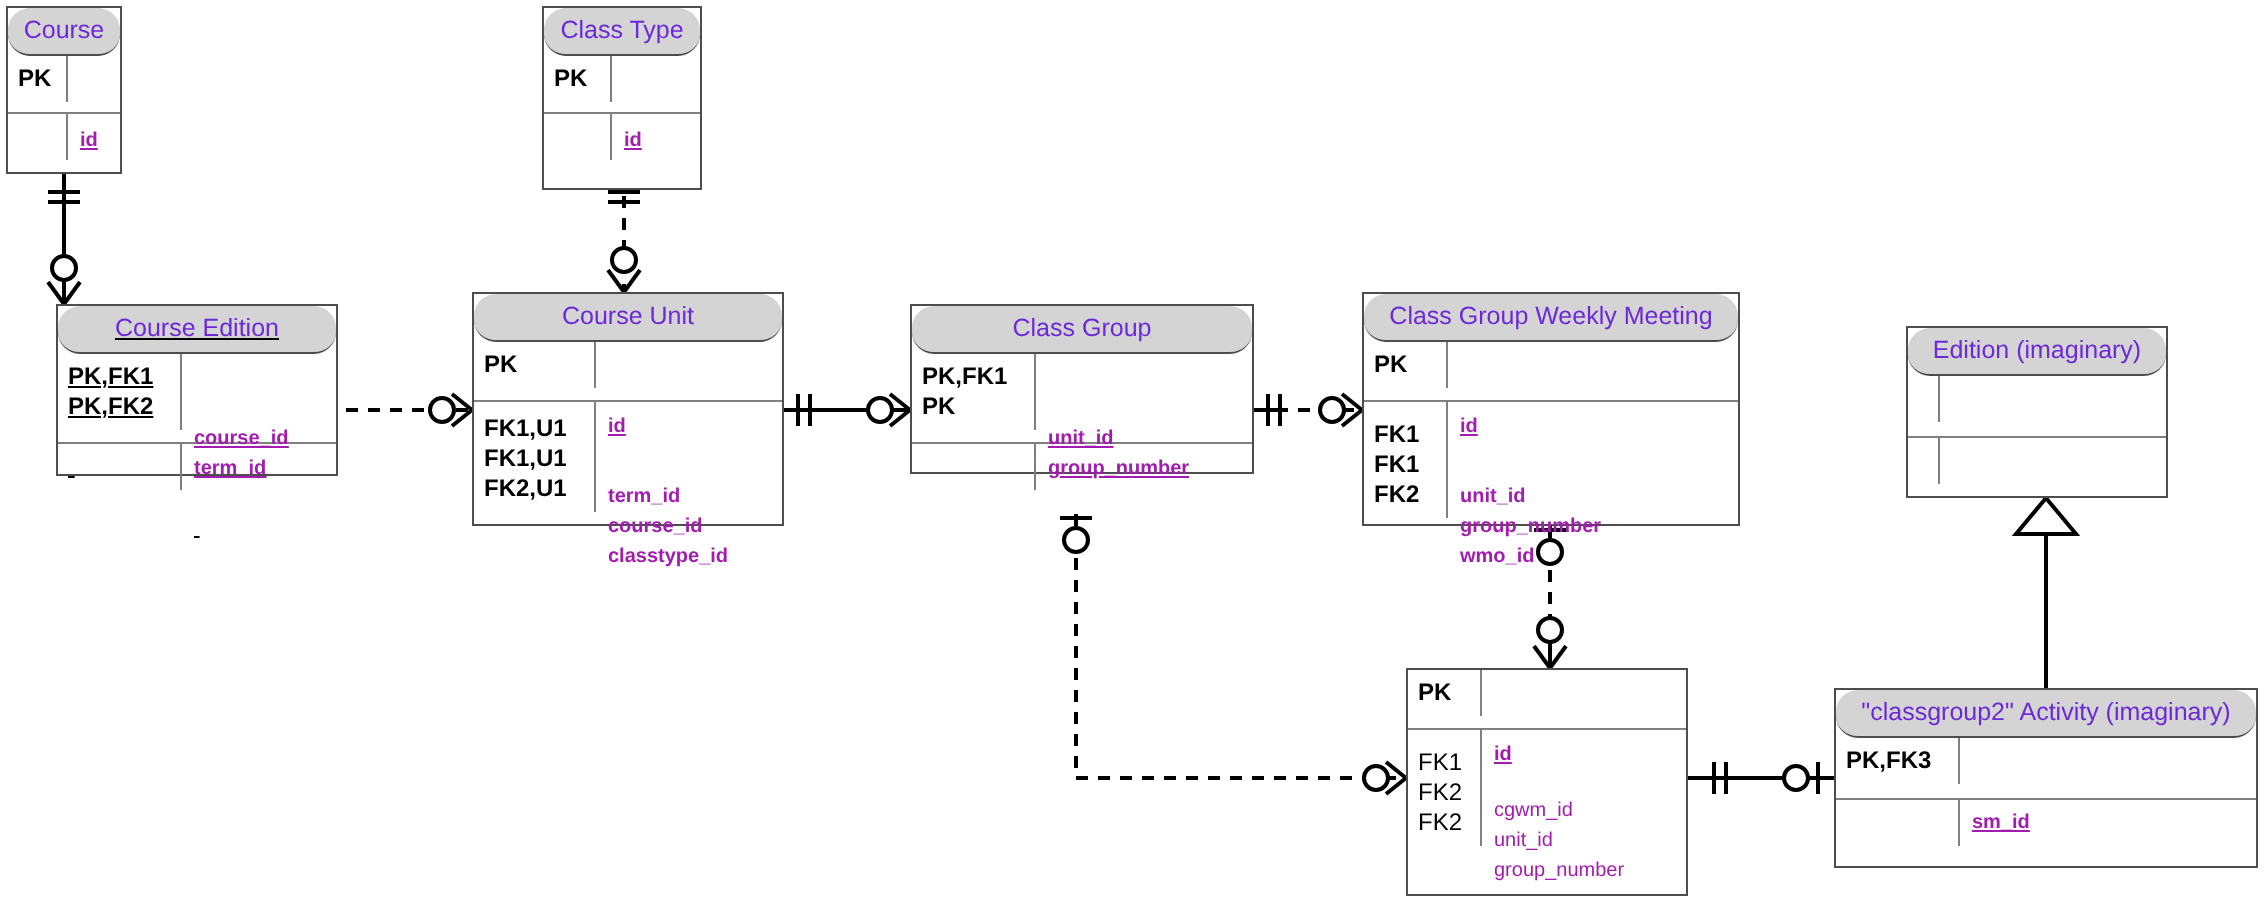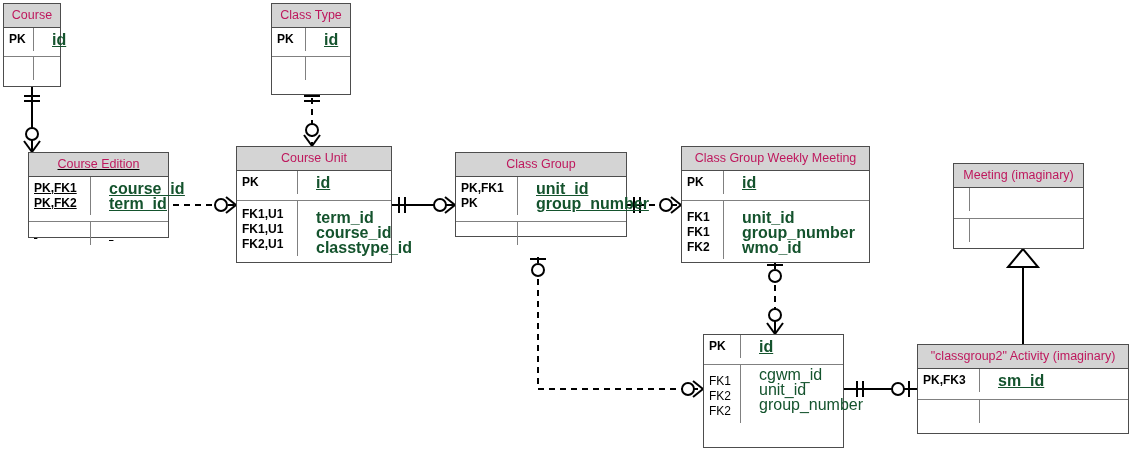--- a/index.html
+++ b/index.html
@@ -31,53 +31,54 @@
     border: 1px solid #4d4d4d;
     background: #ffffff;
     z-index: 3;
   }
   .ent-title {
     box-sizing: border-box;
     background: #d4d4d4;
     border-bottom: 1px solid #4d4d4d;
     text-align: center;
     font-size: 12.5px;
-    color: #be185d;
+    color: #6d28d9;
     line-height: 1;
     padding: 5px 4px 5px 4px;
     white-space: nowrap;
     overflow: hidden;
+    border-radius: 11px;
   }
   .ent-section {
     box-sizing: border-box;
     display: flex;
     align-items: flex-start;
-    gap: 12px;
   }
   .ent-section.divider {
     border-top: 1px solid #808080;
   }
   .col-key {
     box-sizing: border-box;
     border-right: 1px solid #808080;
     padding: 4px 5px 4px 5px;
     white-space: nowrap;
     font-size: 12px;
     line-height: 15px;
     color: #000;
     flex: 0 0 auto;
   }
   .col-attr {
     box-sizing: border-box;
     padding: 4px 5px 4px 6px;
     white-space: nowrap;
-    font-size: 16px;
+    font-size: 10px;
     line-height: 15px;
-    color: #14532d;
+    color: #a21caf;
     flex: 1 1 auto;
+    margin-top: 31px;
   }
   .bold .col-key, .bold .col-attr { font-weight: bold; }
   .pkline { text-decoration: underline; }
   .attr-row { height: 15px; }
 </style>
 </head>
 <body>
 
 <div id="canvas">
 
@@ -263,21 +264,21 @@
       </div>
       <div class="col-attr" style="padding-top:9px;">
         <div class="attr-row">unit_id</div>
         <div class="attr-row">group_number</div>
         <div class="attr-row">wmo_id</div>
       </div>
     </div>
   </div>
 
   <div class="entity bold" style="left:953px; top:163px; width:131px; height:86px;">
-    <div class="ent-title">Meeting (imaginary)</div>
+    <div class="ent-title">Edition (imaginary)</div>
     <div class="ent-section" style="height:30px;">
       <div class="col-key" style="width:16px;">&nbsp;</div>
       <div class="col-attr">&nbsp;</div>
     </div>
     <div class="ent-section divider" style="height:29px;">
       <div class="col-key" style="width:16px;">&nbsp;</div>
       <div class="col-attr">&nbsp;</div>
     </div>
   </div>
 

